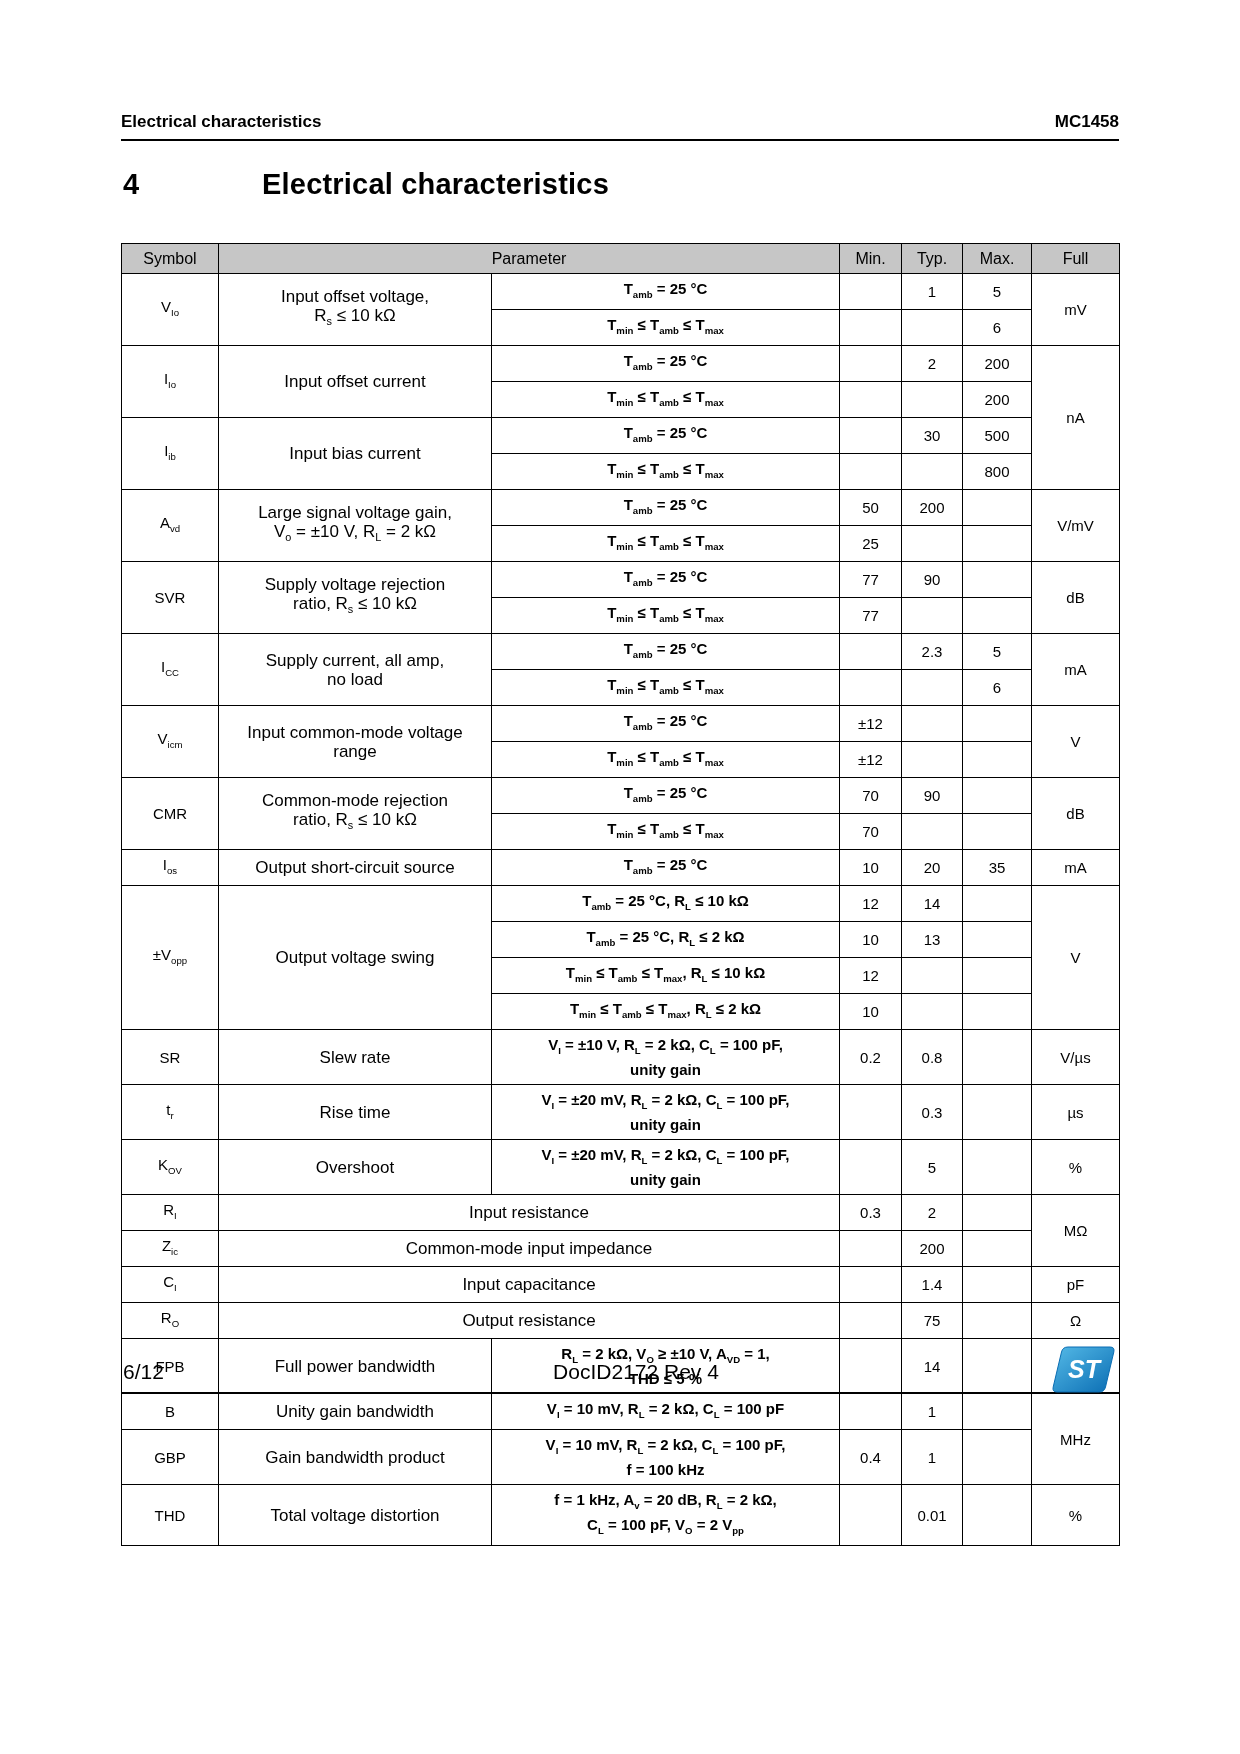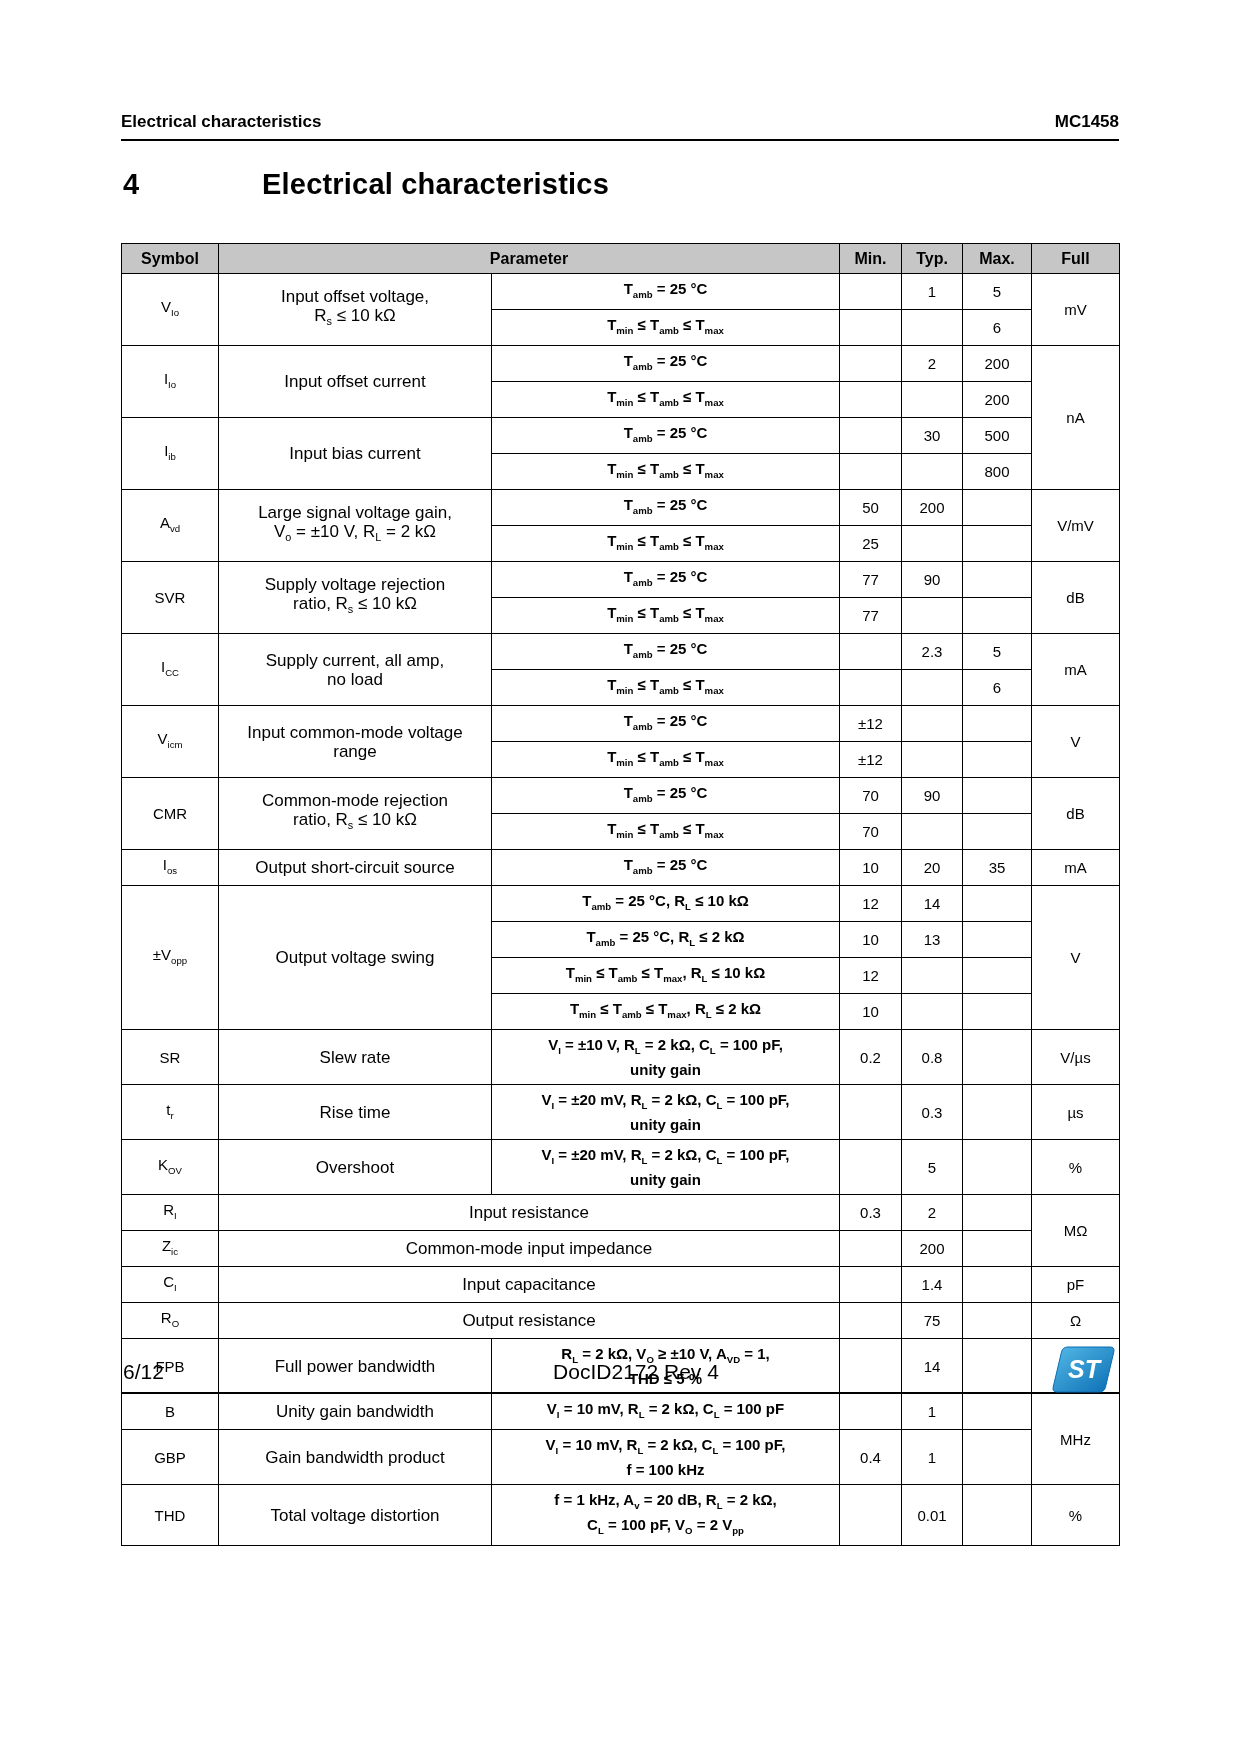--- a/index.html
+++ b/index.html
@@ -39,21 +39,21 @@
     font-size:15px;
   }
   .spec-table th,.spec-table td{
     border:1px solid #000;
     text-align:center;vertical-align:middle;
     padding:5px 4px;line-height:19px;
     overflow:hidden;
   }
   .spec-table thead th{
     background:var(--header-bg);
-    font-size:16px;font-weight:bold;padding:5px 12px;margin-top:30px;
+    font-size:16px;font-weight:normal;padding:5px 12px;margin-top:30px;
   }
   .spec-table sub{font-size:0.64em;}
   td.c-sym{font-size:15px;}
   td.c-par{font-size:17px;}
   td.c-cond{font-size:15px;font-weight:bold;}
   td.c-val{font-size:15px;}
   td.c-unit{font-size:15px;}
 
   
   .footer{

